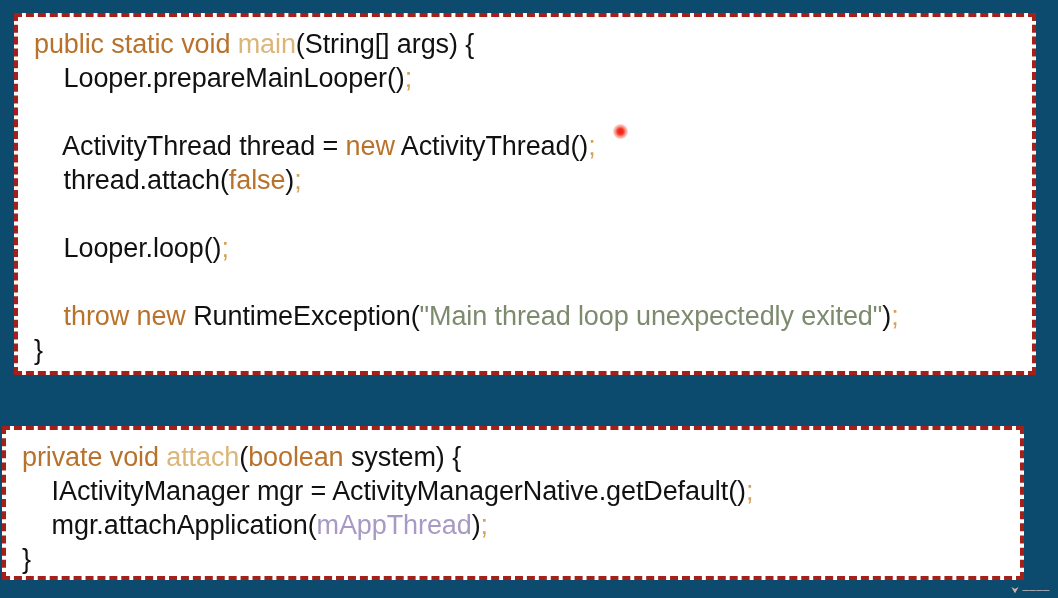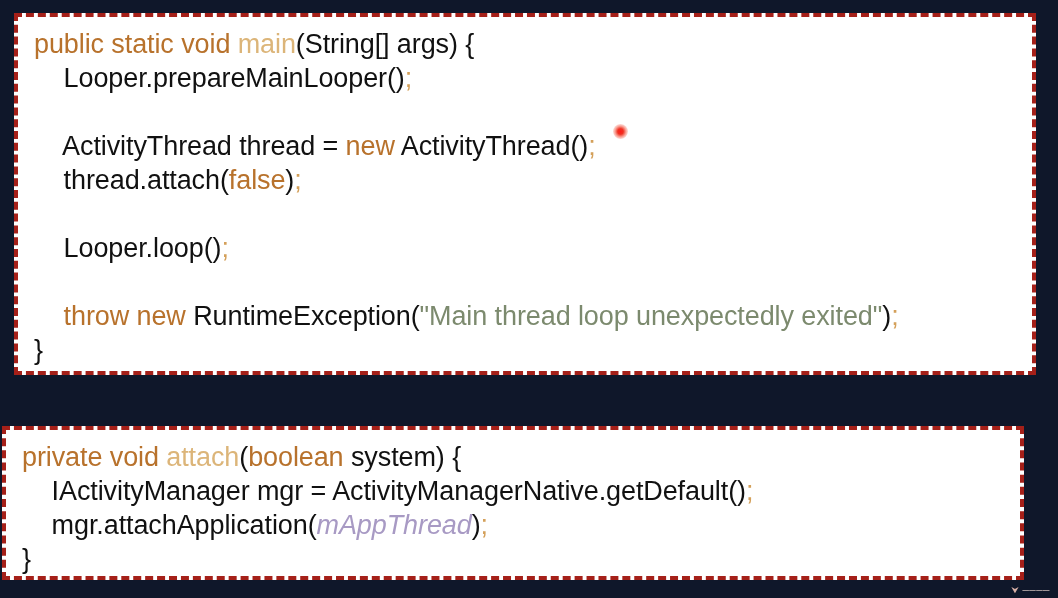--- a/index.html
+++ b/index.html
@@ -13,21 +13,21 @@
     height: 598px;
     position: relative;
     overflow: hidden;
     font-family: "Liberation Sans", "DejaVu Sans", sans-serif;
     -webkit-font-smoothing: antialiased;
   }
 
   .slide {
     position: absolute;
     inset: 0;
-    background: #0f172a;
+    background: #0c4a6e;
   }
 
   
   .code-box {
     position: absolute;
     border: 4px dashed #a52019;
     background: #ffffff;
     box-sizing: border-box;
   }
   #code-box-main {
@@ -60,21 +60,21 @@
   .code .line.blank {
     height: 34px;
   }
 
   
   .t-kw      { color: #b8722c; }   
   .t-fn      { color: #dcb579; }   
   .t-plain   { color: #111111; }
   .t-punc    { color: #d4a05a; }   
   .t-str     { color: #7c8a6e; }   
-  .t-field   { color: #a89ac4; font-style: italic; }   
+  .t-field   { color: #a89ac4; }   
 
   
   #laser-dot {
     position: absolute;
     left: 613px;
     top: 124px;
     width: 15px;
     height: 15px;
     border-radius: 50%;
     background: radial-gradient(circle at 50% 50%,

